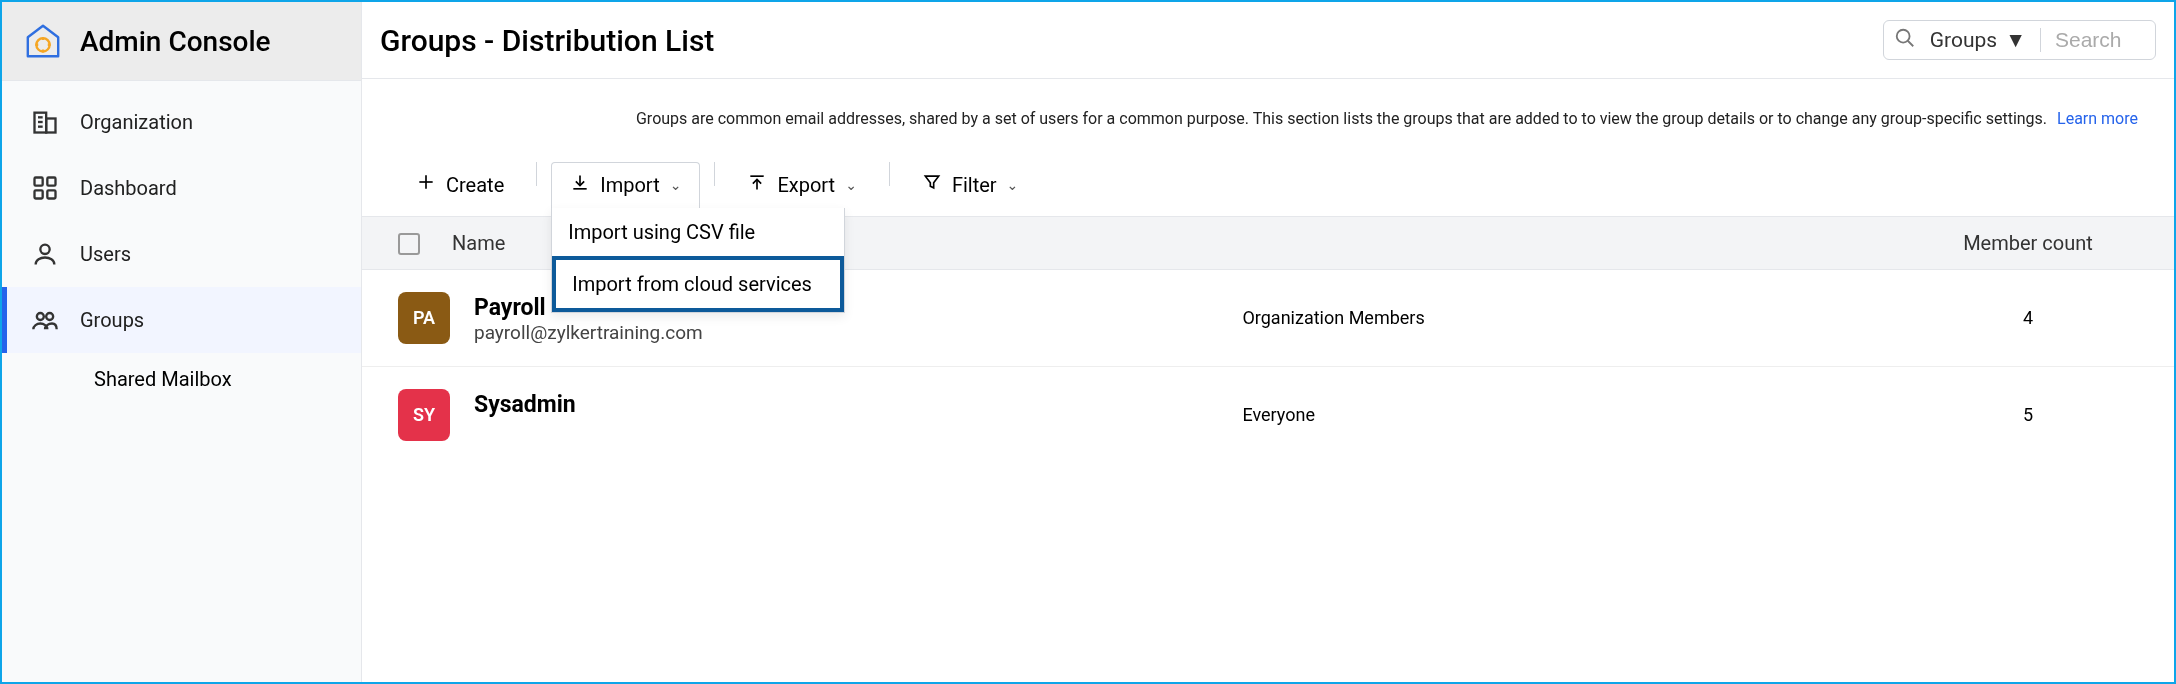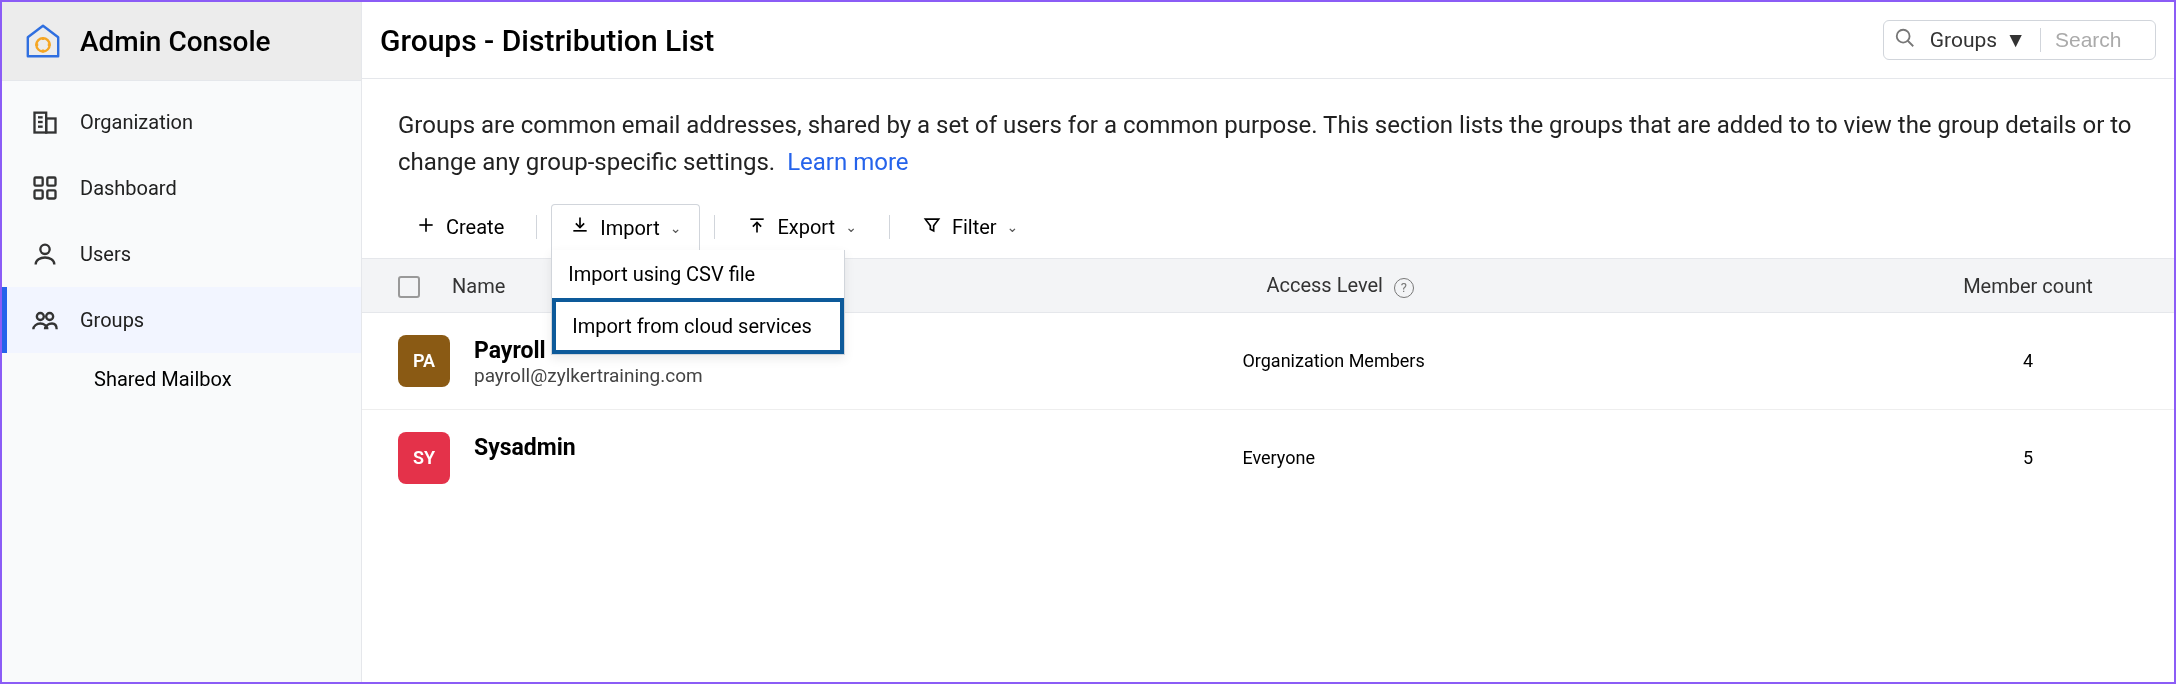--- a/index.html
+++ b/index.html
@@ -1,17 +1,17 @@
 <!DOCTYPE html>
 <html><head>
   <meta charset="utf-8">
   <style>
     * { box-sizing: border-box; margin: 0; padding: 0; }
     body { font-family: -apple-system, BlinkMacSystemFont, "Segoe UI", Roboto, sans-serif; font-size: 18px; color: #000; background: #fff; width: 2176px; height: 684px; overflow: hidden; }
-    .app { display: flex; width: 100%; height: 100%; border: 2px solid #8b5cf6; }
+    .app { display: flex; width: 100%; height: 100%; border: 2px solid #0ea5e9; }
     .sidebar { width: 360px; background: #f9fafb; border-right: 1px solid #e5e7eb; display: flex; flex-direction: column; }
     .sidebar-header { display: flex; align-items: center; padding: 20px 22px; background: #ececec; border-bottom: 1px solid #e5e7eb; gap: 18px; }
     .logo-icon { width: 38px; height: 38px; }
     .app-title { font-size: 28px; font-weight: 500; }
     .nav { display: flex; flex-direction: column; padding-top: 8px; }
     .nav-item { display: flex; align-items: center; gap: 20px; padding: 18px 28px; cursor: pointer; font-size: 20px; color: #212121; }
     .nav-item.active { background: #f2f5ff; border-left: 5px solid #2563eb; padding-left: 23px; }
     .nav-icon { width: 30px; height: 30px; display: inline-flex; align-items: center; justify-content: center; }
     .subnav { display: flex; flex-direction: column; padding-left: 76px; padding-top: 4px; }
     .subnav-item { padding: 10px 16px; font-size: 20px; cursor: pointer; }
@@ -19,24 +19,24 @@
 
     .main { flex: 1; display: flex; flex-direction: column; overflow: hidden; }
     .topbar { display: flex; align-items: center; justify-content: space-between; padding: 18px 18px; border-bottom: 1px solid #e5e7eb; }
     .page-title { font-size: 30px; font-weight: 500; }
     .search-wrap { display: flex; align-items: center; border: 1px solid #d1d5db; border-radius: 6px; padding: 6px 10px; gap: 14px; }
     .search-scope { display: flex; align-items: center; gap: 8px; font-size: 21px; color: #333; cursor: pointer; padding-right: 14px; border-right: 1px solid #d1d5db; }
     .search-input { border: none; outline: none; font-size: 21px; width: 90px; color: #555; }
     .search-input::placeholder { color: #aaa; }
 
     .content { padding: 28px 36px 0 36px; }
-    .description { font-size: 24px; line-height: 1.55; color: #222; margin-bottom: 23px; }
+    .description { font-size: 16px; line-height: 1.55; color: #222; margin-bottom: 30px; text-align: right; }
     .learn-more { color: #2563eb; text-decoration: none; margin-left: 6px; }
 
-    .toolbar { display: flex; align-items: center; gap: 0; margin-bottom: 8px; font-size: 20px; }
+    .toolbar { display: flex; gap: 0; margin-bottom: 8px; font-size: 20px; }
     .tool-btn { display: inline-flex; align-items: center; gap: 10px; padding: 10px 18px; cursor: pointer; border-radius: 4px; }
     .tool-btn.boxed { border: 1px solid #d1d5db; border-bottom: none; border-bottom-left-radius: 0; border-bottom-right-radius: 0; }
     .divider { width: 1px; height: 24px; background: #d1d5db; margin: 0 14px; }
     .chev { font-size: 14px; color: #555; }
 
     .import-wrap { position: relative; }
     .dropdown { position: absolute; top: 100%; left: 0; background: #fff; border: 1px solid #d1d5db; box-shadow: 0 4px 10px rgba(0,0,0,0.08); width: 294px; z-index: 10; border-top: none; }
     .dropdown-item { padding: 12px 16px; font-size: 20px; cursor: pointer; }
     .dropdown-item.highlighted { border: 4px solid #0d5a9a; }
 
@@ -189,24 +189,20 @@
         </div>
       </div>
     </div>
 
     <div class="table">
       <div class="thead">
         <div class="col-check">
             <div class="chk"></div>
           </div>
         <div class="col-name">Name</div>
-        <div class="col-access">
-          <span>Access Level</span>
-          <span class="help-circ">?</span>
-        </div>
         <div class="col-members">Member count</div>
       </div>
 
       <div class="row">
         <div class="info-col">
           <div class="avatar" style="background:#8a5a14">PA</div>
           <div>
             <div class="grp-name">Payroll</div>
             <div class="grp-email">payroll@zylkertraining.com</div>
           </div>

